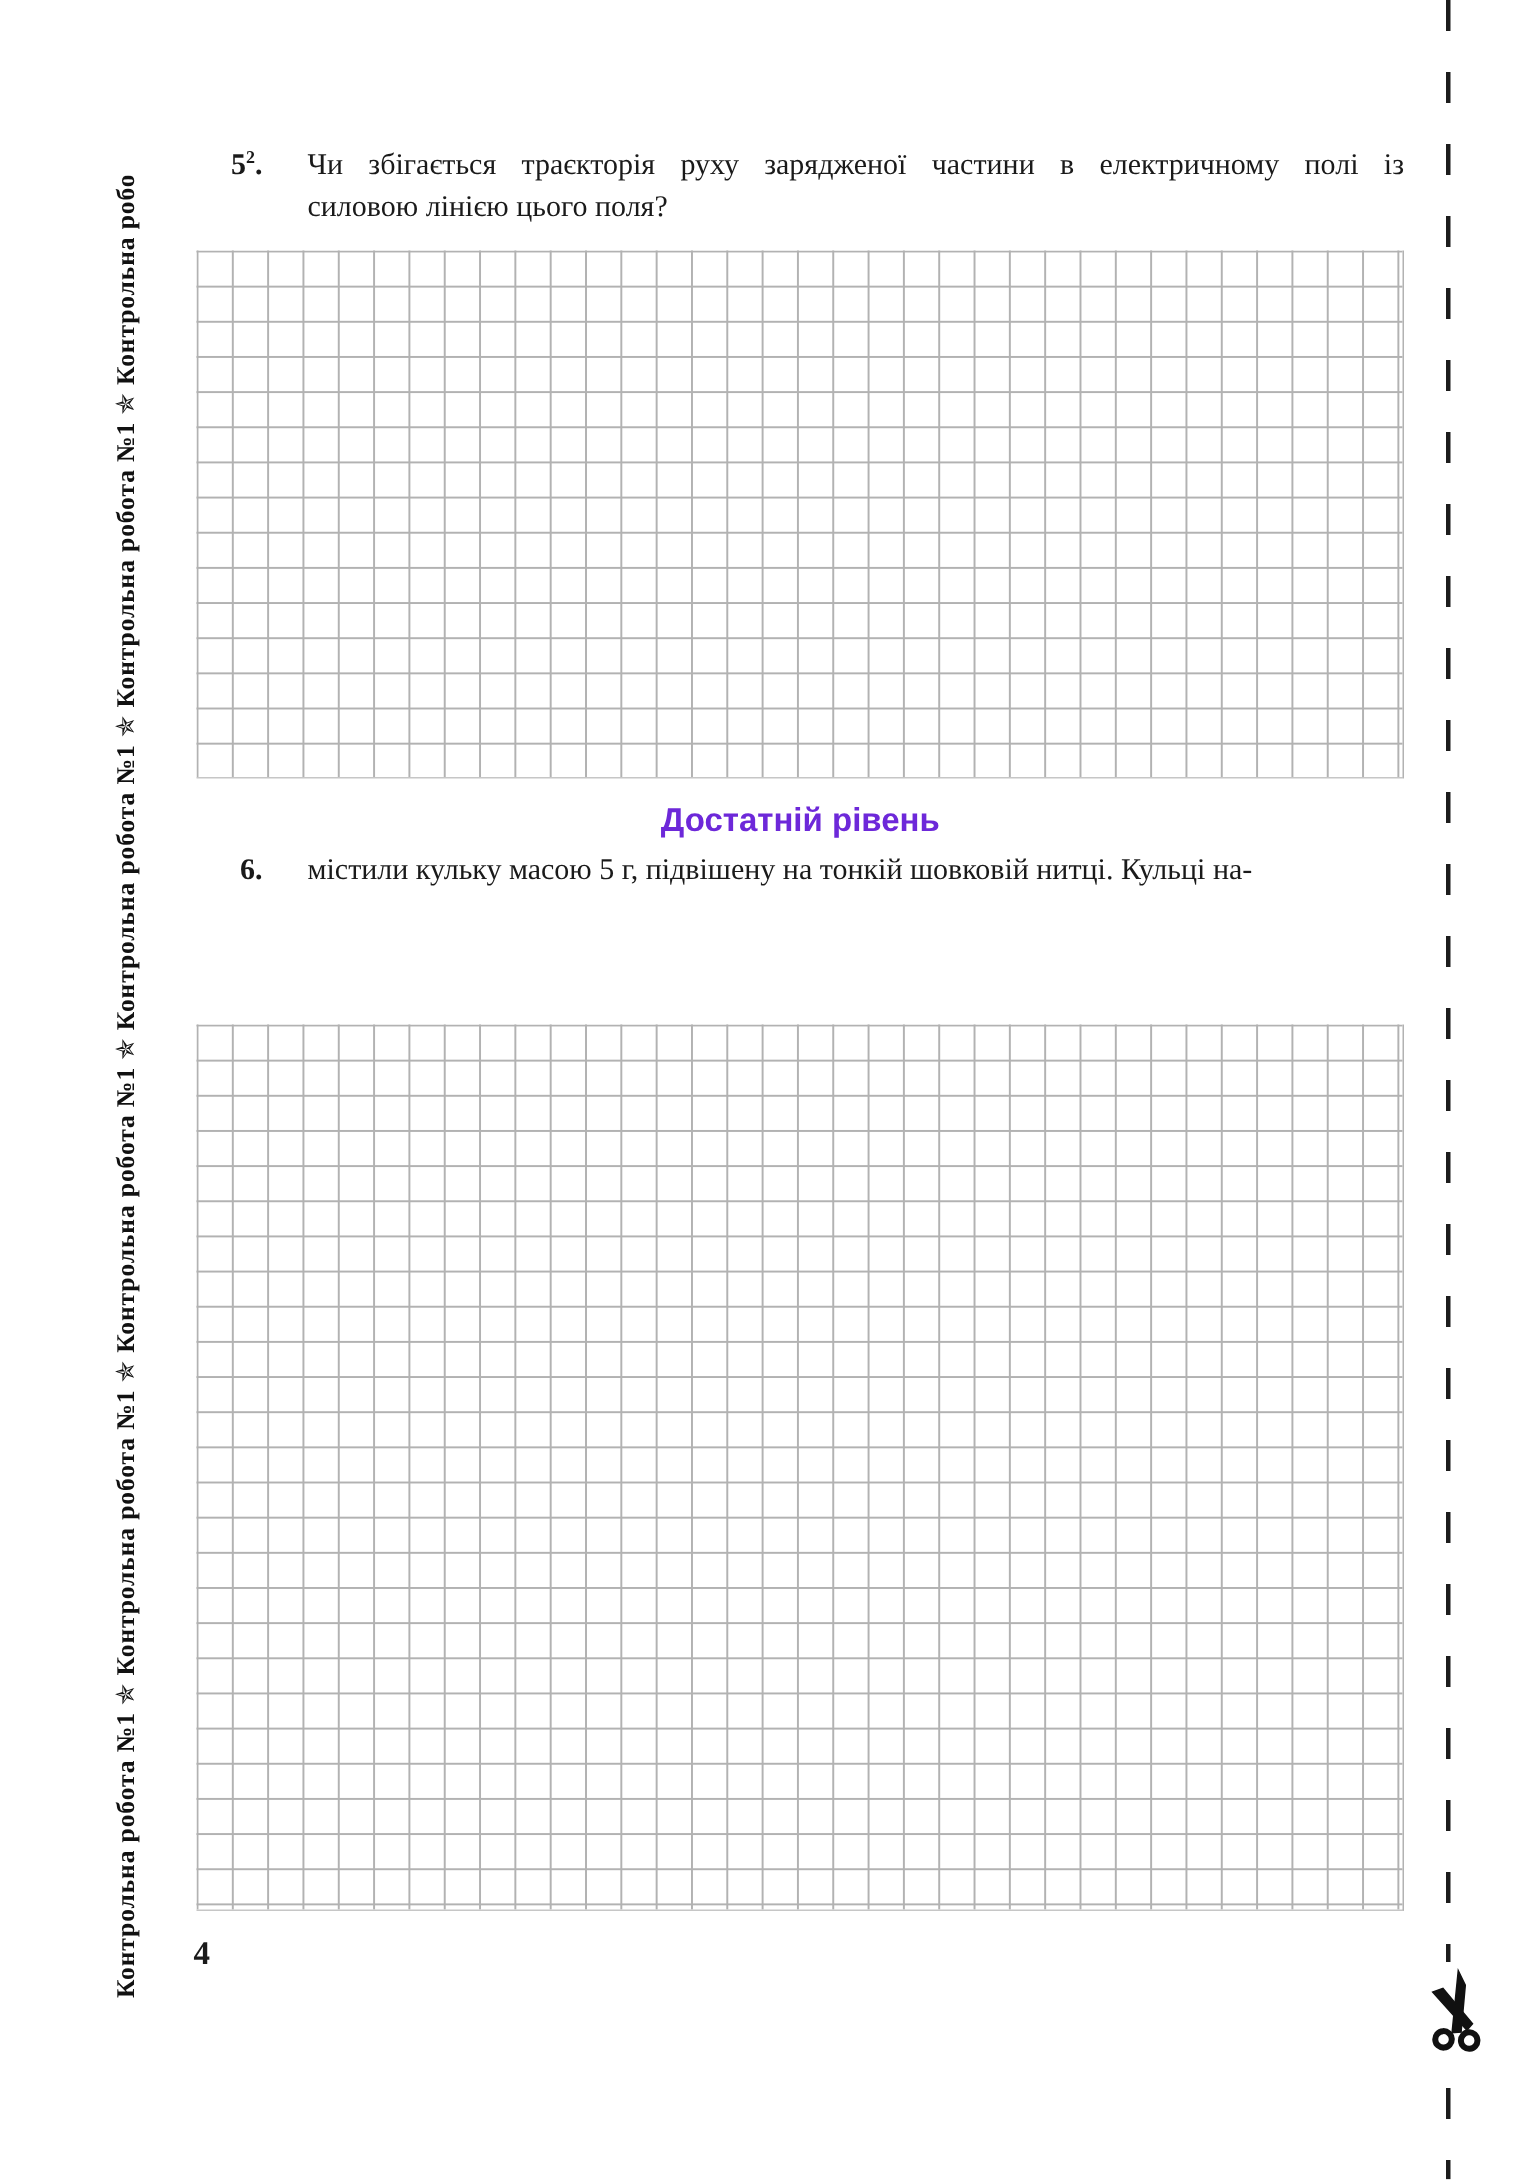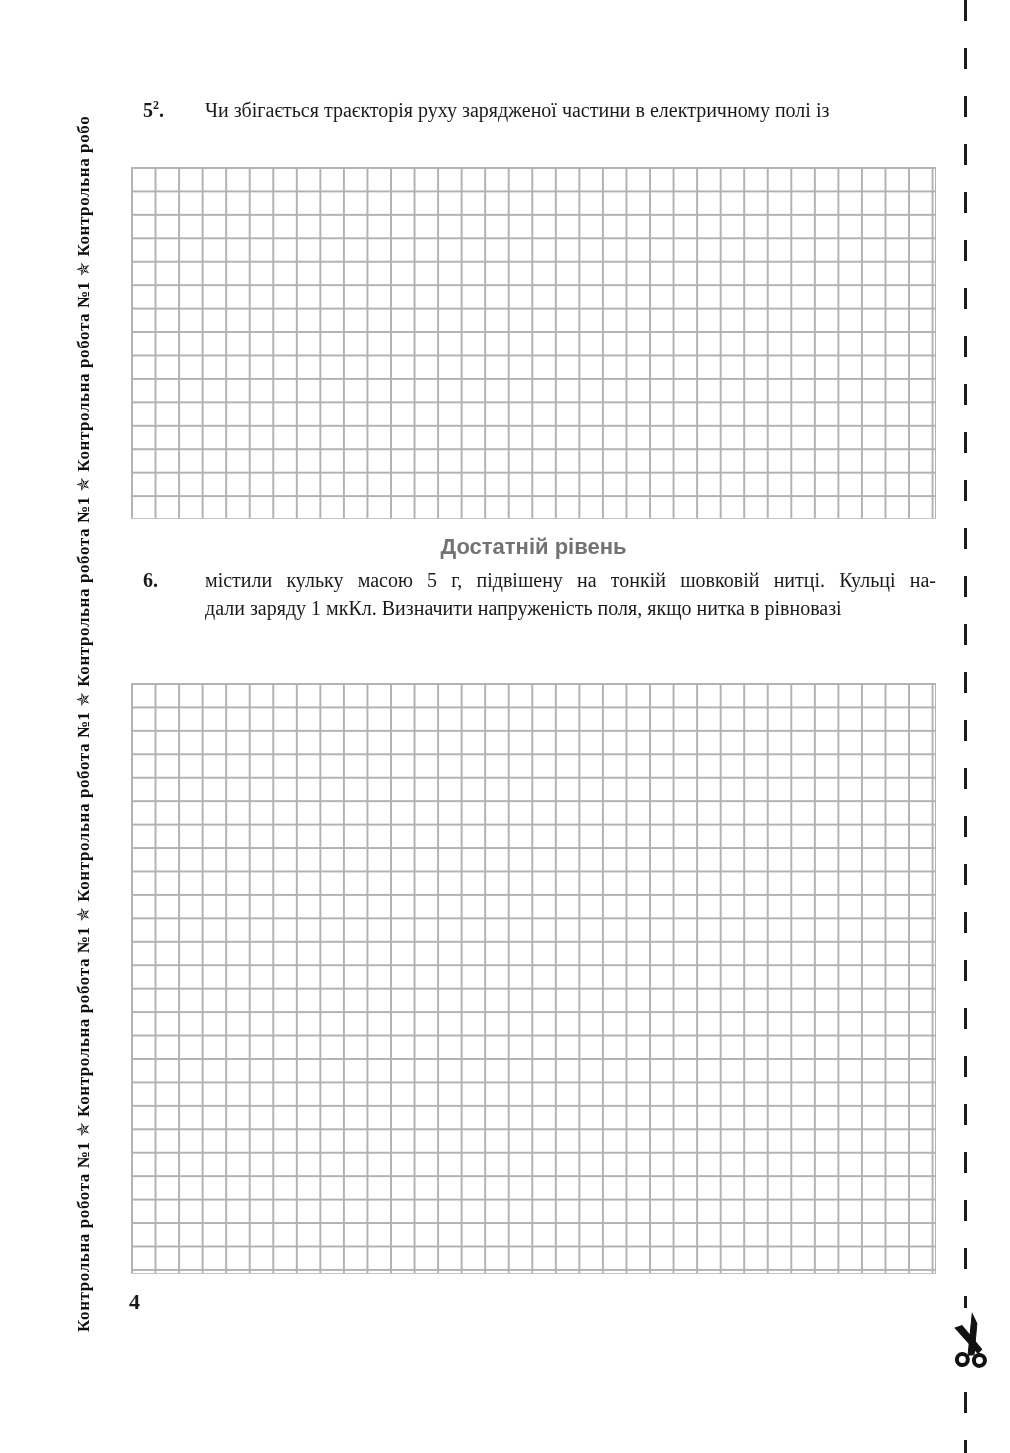--- a/index.html
+++ b/index.html
@@ -51,20 +51,21 @@
   }
   .q5 { top: 96px; }
   .q6 { top: 566px; }
 
   .q-num {
     width: 44px;
     padding-left: 12px;
     box-sizing: border-box;
     font-weight: bold;
     flex: 0 0 auto;
+    text-align: right;
   }
   .q-num sup { font-size: 12px; line-height: 0; }
 
   .q-text { flex: 1 1 auto; margin-left: 30px; }
   .q-line { text-align: justify; text-align-last: justify; }
   .q-line:last-child { text-align-last: left; }
 
   .grid {
     position: absolute;
     left: 0;
@@ -83,21 +84,21 @@
     position: absolute;
     top: 533px;
     left: 0;
     width: 805px;
     margin: 0;
     text-align: center;
     font-family: "Liberation Sans", sans-serif;
     font-weight: bold;
     font-size: 22px;
     line-height: 28px;
-    color: #737373;
+    color: #6d28d9;
   }
 
   .page-number {
     position: absolute;
     left: -2px;
     top: 1289px;
     font-weight: bold;
     font-size: 22px;
   }
 
@@ -148,32 +149,32 @@
   </div>
 
   <div class="content">
 
     <div class="question q5">
       <div class="q-num">
         <span>5</span><sup>2</sup><span>.</span>
       </div>
       <div class="q-text">
           <div class="q-line">Чи збігається траєкторія руху зарядженої частини в електричному полі із</div>
+          <div class="q-line">силовою лінією цього поля?</div>
         </div>
     </div>
 
     <div class="grid grid-1"></div>
 
     <h2 class="section-heading">Достатній рівень</h2>
 
     <div class="question q6">
       <div class="q-num">6.</div>
       <div class="q-text">
           <div class="q-line">містили кульку масою 5 г, підвішену на тонкій шовковій нитці. Кульці на-</div>
-          <div class="q-line">дали заряду 1 мкКл. Визначити напруженість поля, якщо нитка в рівновазі</div>
         </div>
     </div>
 
     <div class="grid grid-2"></div>
 
     <div class="page-number">4</div>
 
   </div>
 </div>
 

